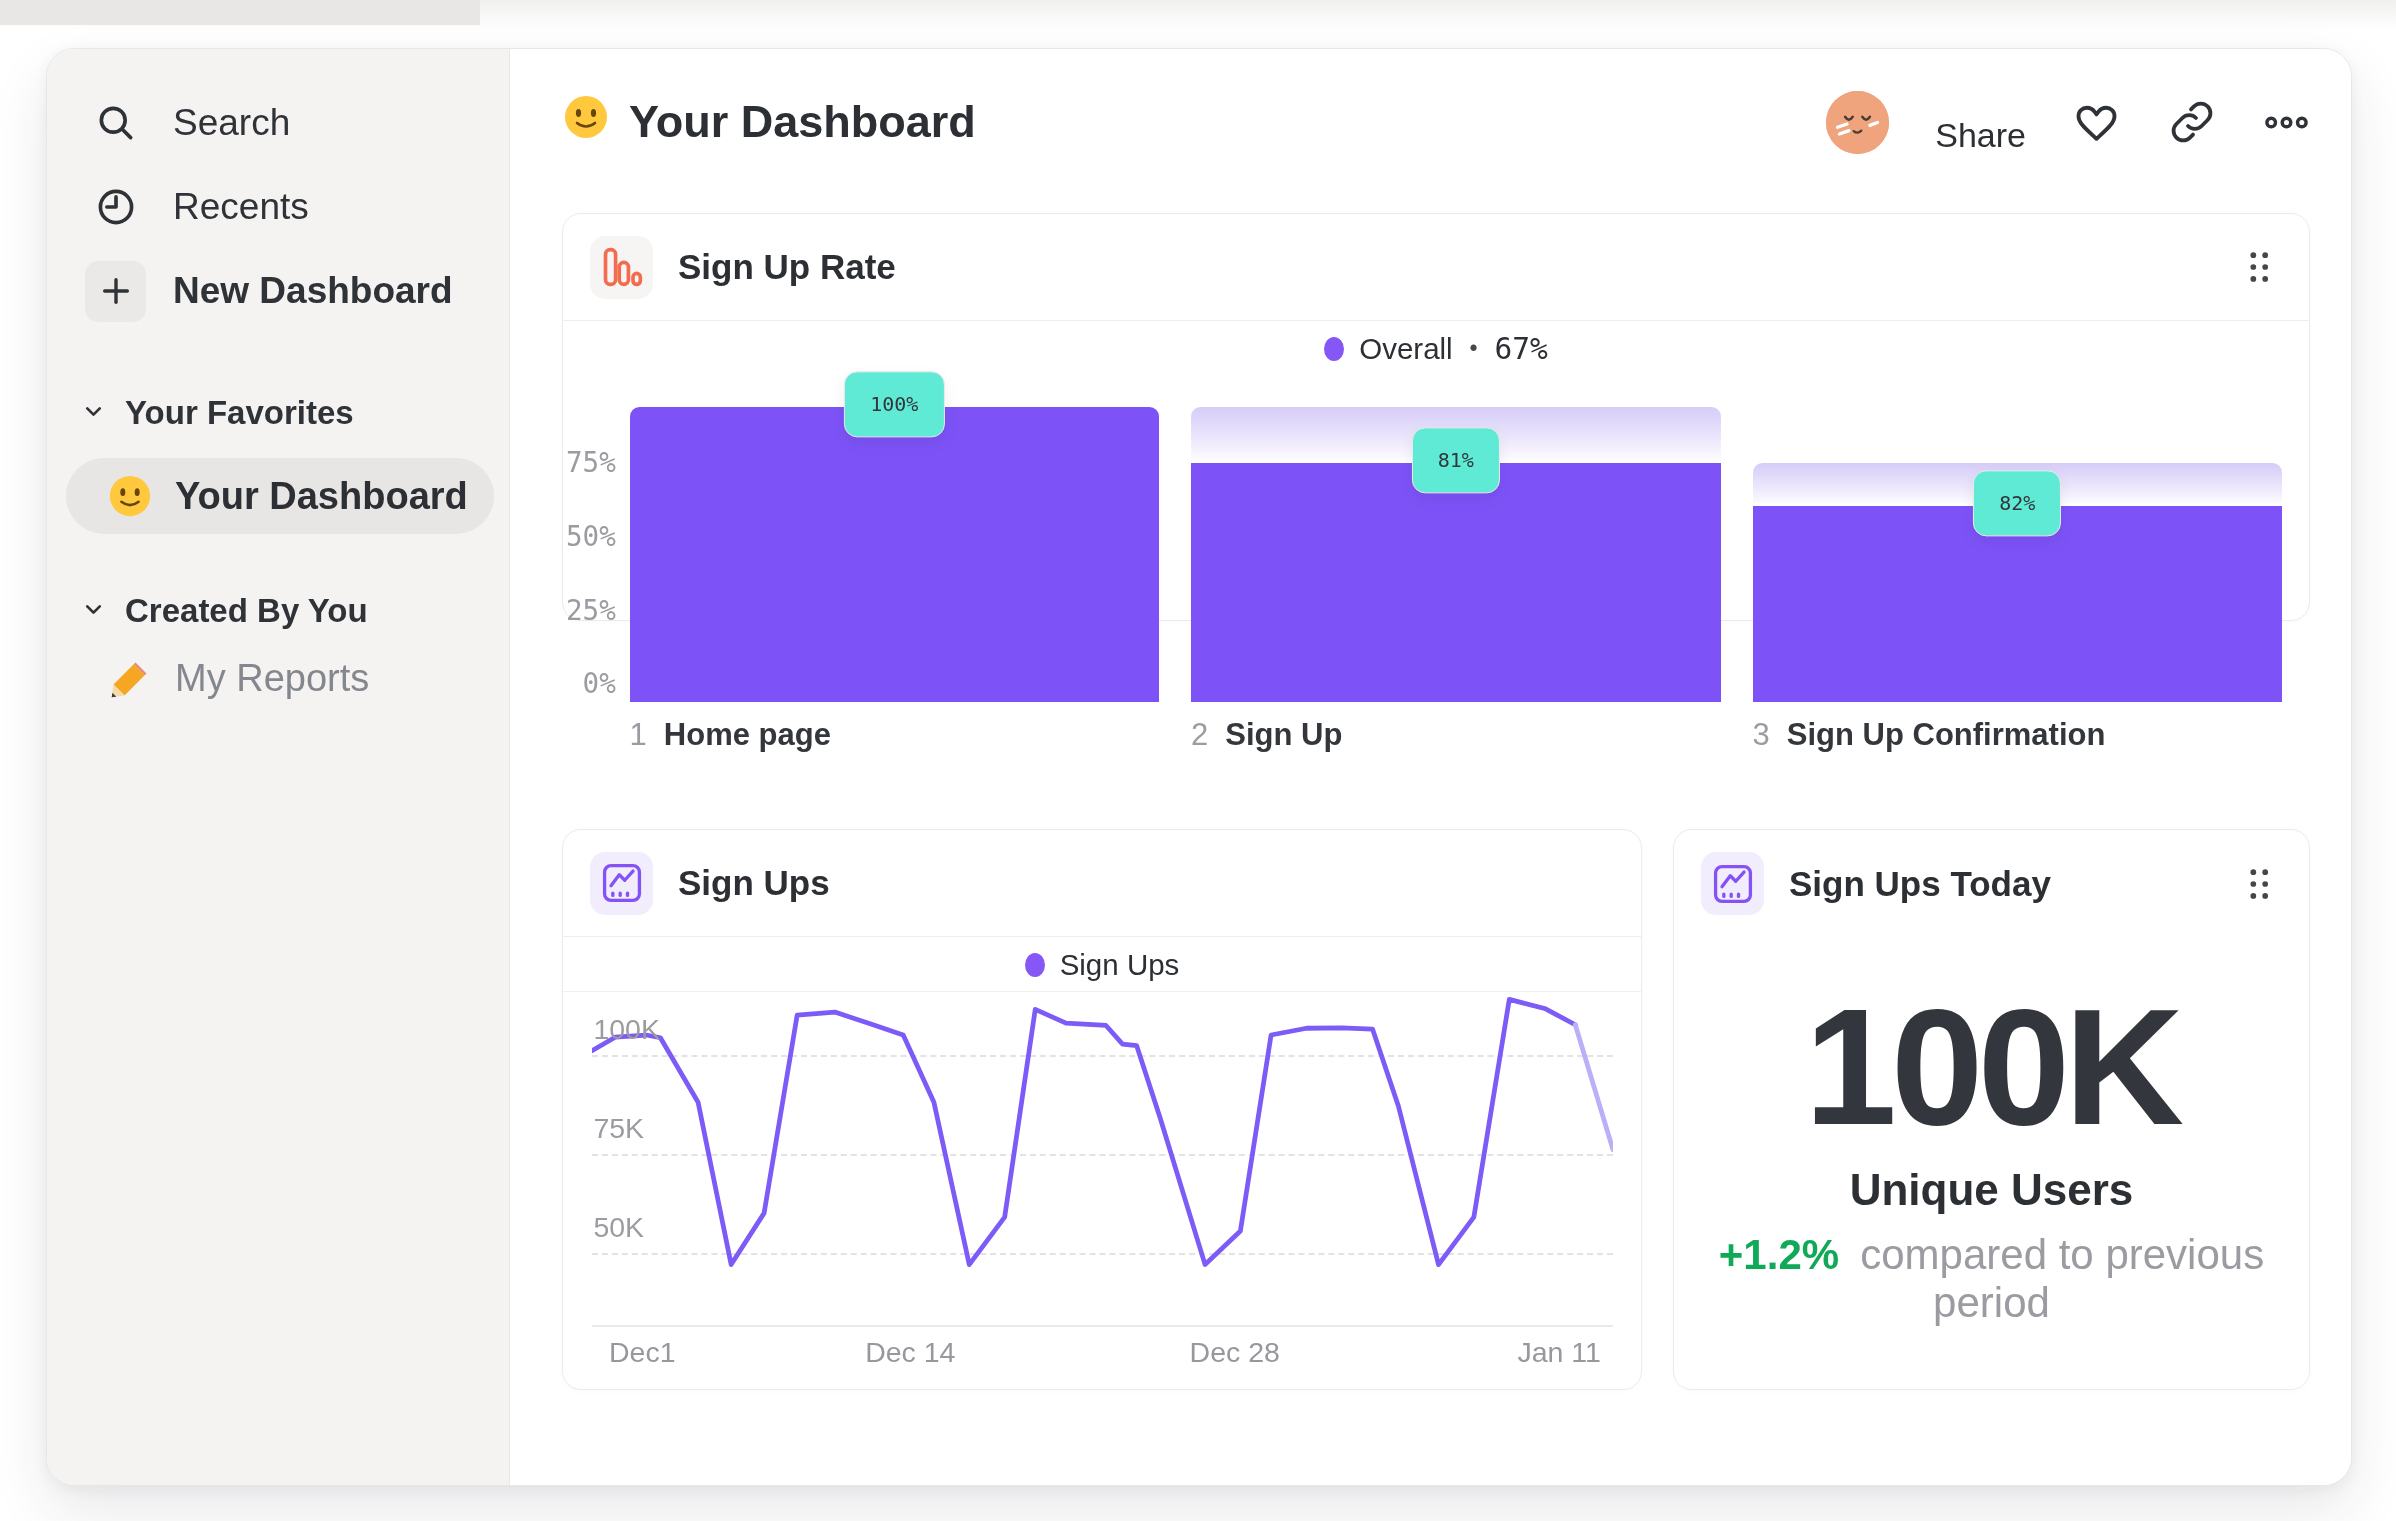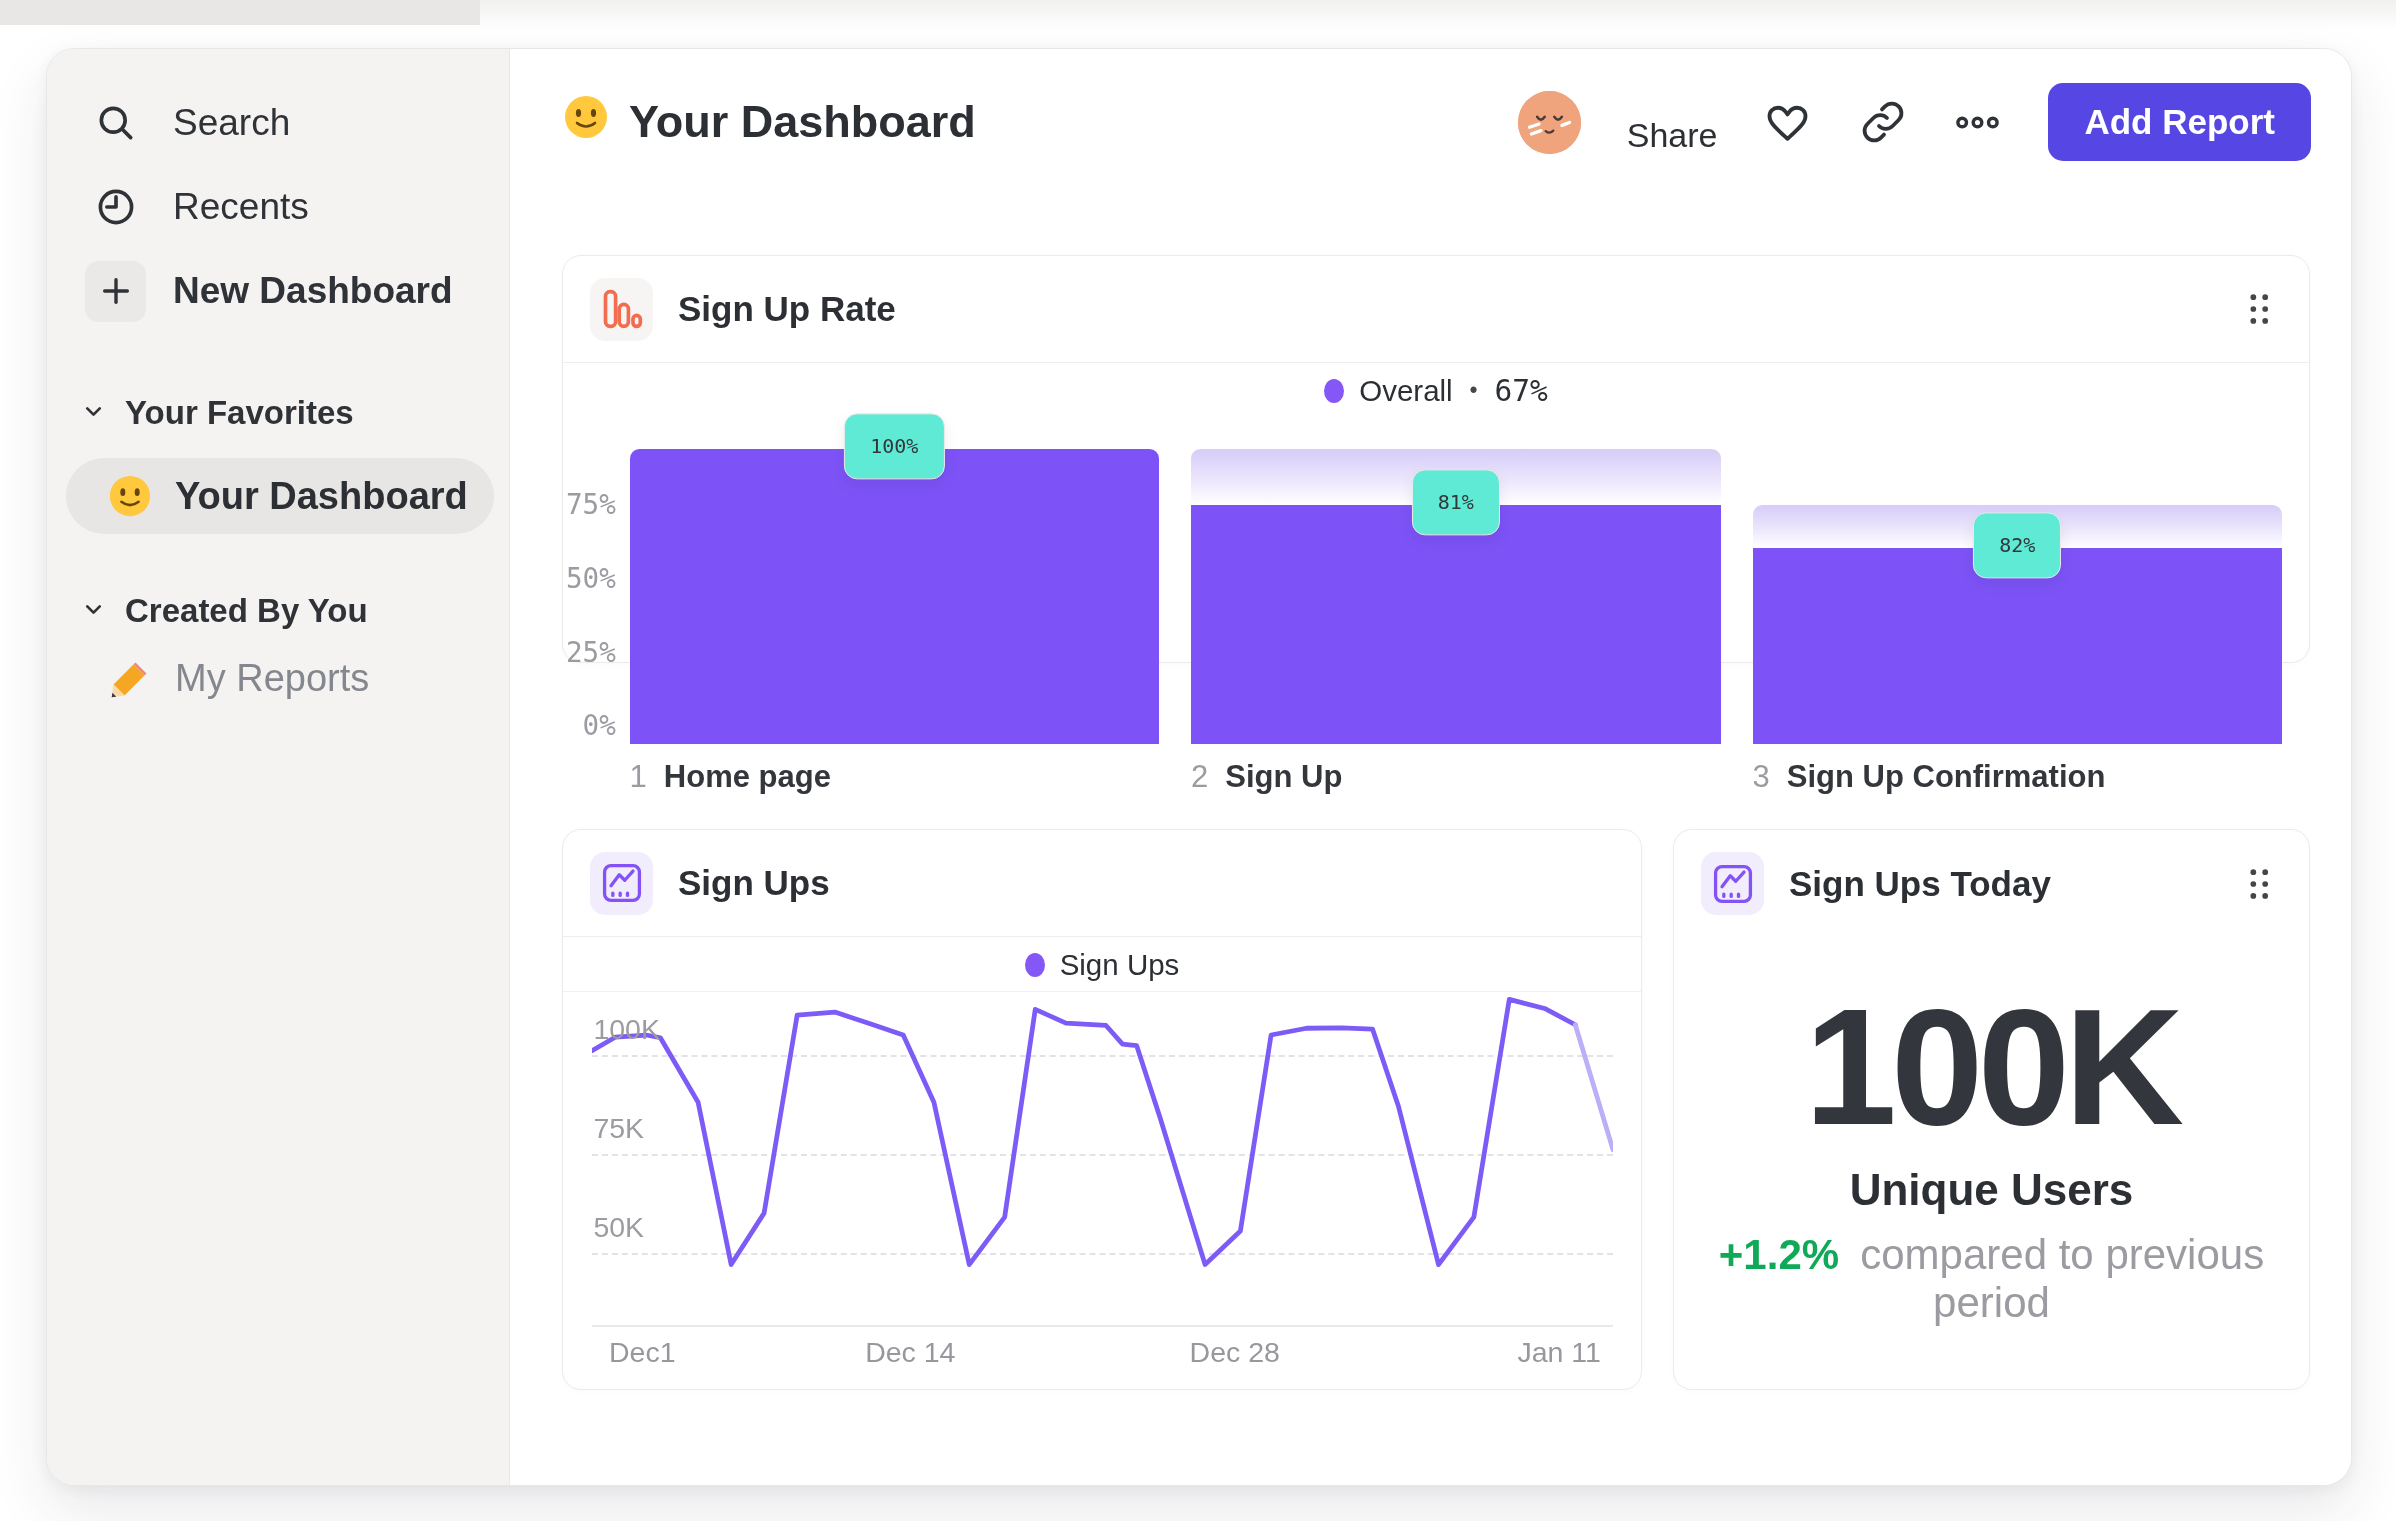--- a/index.html
+++ b/index.html
@@ -44,21 +44,21 @@
   .avatar{width:63px;height:63px;border-radius:50%;background:#f0a47e;flex:none;cursor:pointer;}
   .share-label{font-size:34px;font-weight:500;color:#2c2f34;cursor:pointer;margin-top:27px;}
   .hicon{width:49px;height:49px;display:flex;align-items:center;justify-content:center;color:#2f3237;cursor:pointer;}
   .btn-add{height:78px;padding:0 36px;border-radius:15px;background:#5646e4;color:#fff;
     font-size:35px;font-weight:600;display:flex;align-items:center;border:none;cursor:pointer;
     font-family:"Liberation Sans",sans-serif;}
 
   
   .card{position:absolute;background:#fff;border:1.9px solid #ecebea;border-radius:19px;
     box-shadow:0 1.9px 7.6px rgba(0,0,0,.02);box-sizing:border-box;}
-  #funnel-card{left:52px;top:164px;width:1748px;height:408px;margin-top:42px;}
+  #funnel-card{left:52px;top:164px;width:1748px;height:408px;}
   #line-card{left:52px;top:780px;width:1080px;height:561px;}
   #today-card{left:1163px;top:780px;width:637px;height:561px;}
 
   .card-header{position:absolute;left:0;right:0;top:0;height:107px;display:flex;align-items:center;
     padding:0 36px 0 27px;gap:25px;box-sizing:border-box;}
   .card-header.bordered{border-bottom:1.9px solid #efeeed;}
   .icon-tile{width:63px;height:63px;border-radius:15px;display:flex;align-items:center;justify-content:center;flex:none;}
   .tile-gray{background:#f6f5f4;}
   .tile-purple{background:#f1edfd;}
   .card-title{font-size:35px;font-weight:700;color:#2c2f34;}
@@ -228,21 +228,20 @@
             <path d="M14 10a4.8 4.8 0 0 0-6.8 0l-3 3a4.8 4.8 0 0 0 6.8 6.8l1.5-1.5"></path>
           </svg>
         </span>
         <span class="hicon">
           <svg width="53" height="53" viewBox="0 0 24 24" fill="none" stroke="currentColor" stroke-width="1.7">
             <circle cx="4.5" cy="12" r="2.1"></circle>
               <circle cx="12" cy="12" r="2.1"></circle>
               <circle cx="19.5" cy="12" r="2.1"></circle>
           </svg>
         </span>
-        <button class="btn-add">Add Report</button>
       </div>
     </div>
 
     <div class="card" id="funnel-card">
       <div class="card-header bordered">
         <span class="icon-tile tile-gray">
           <svg width="44" height="44" viewBox="0 0 48 48" fill="none" stroke="#f26c4f" stroke-width="4" stroke-linejoin="round">
             <rect x="6" y="5" width="11" height="38" rx="5"></rect>
             <rect x="21" y="19" width="10" height="24" rx="5"></rect>
             <rect x="36" y="31" width="8" height="12" rx="4"></rect>

